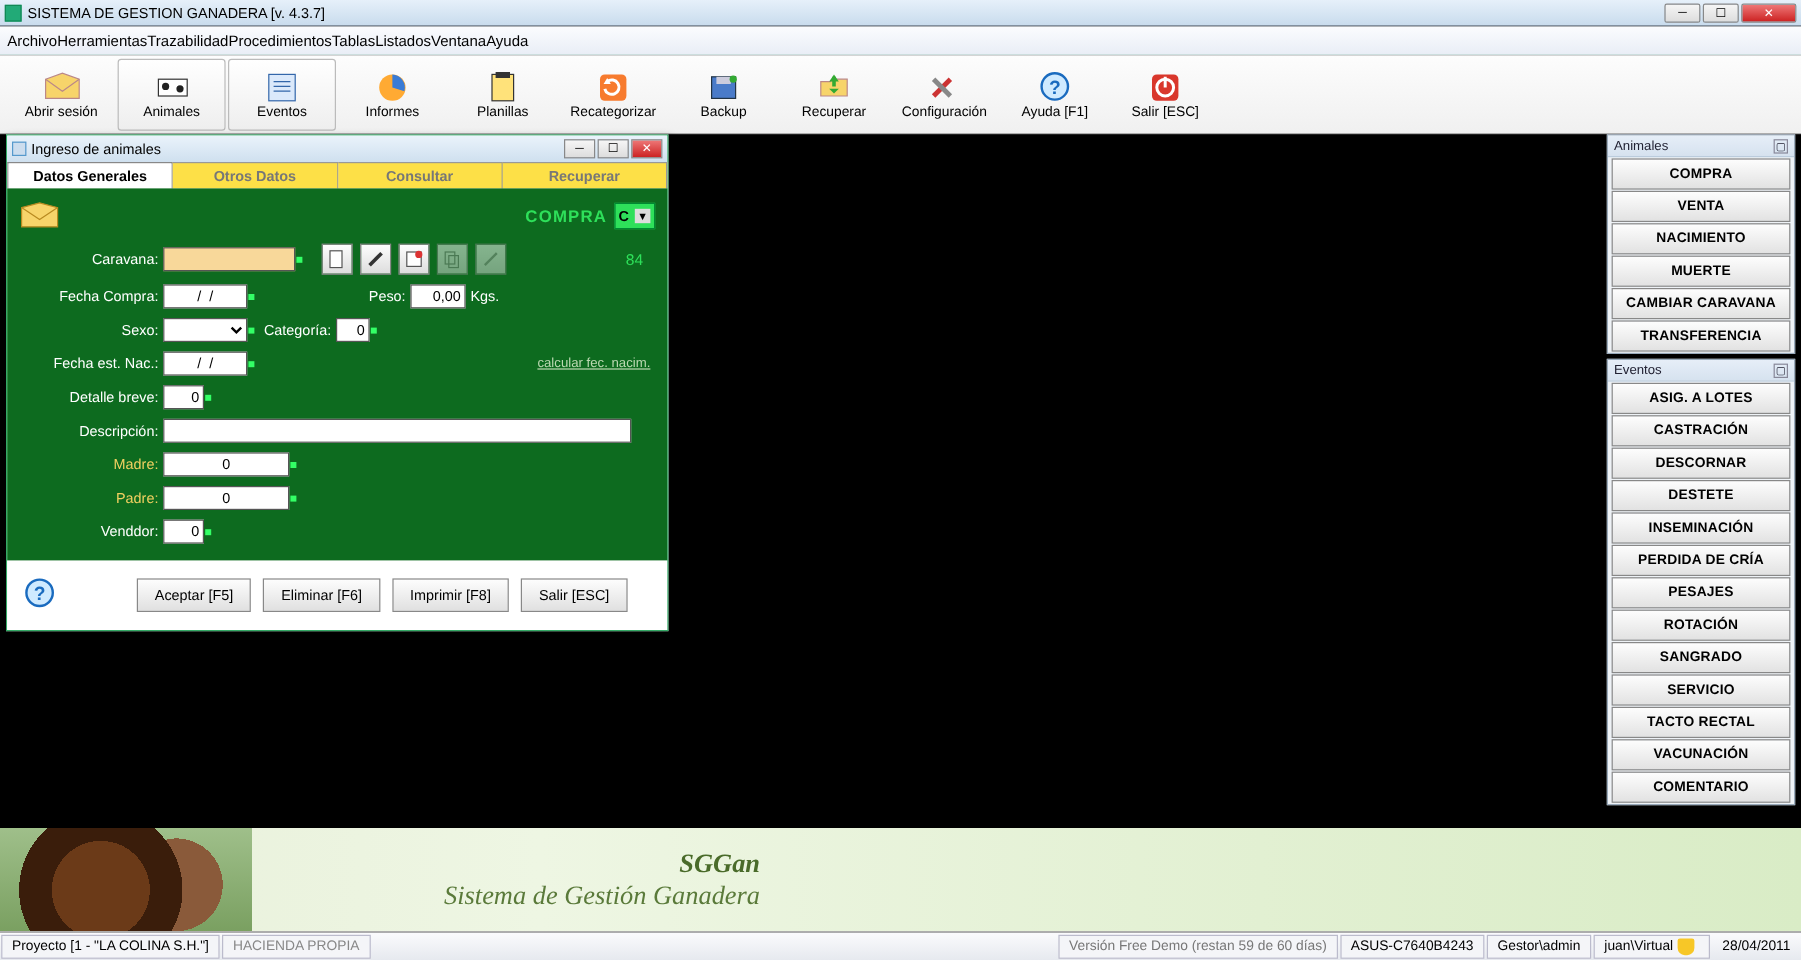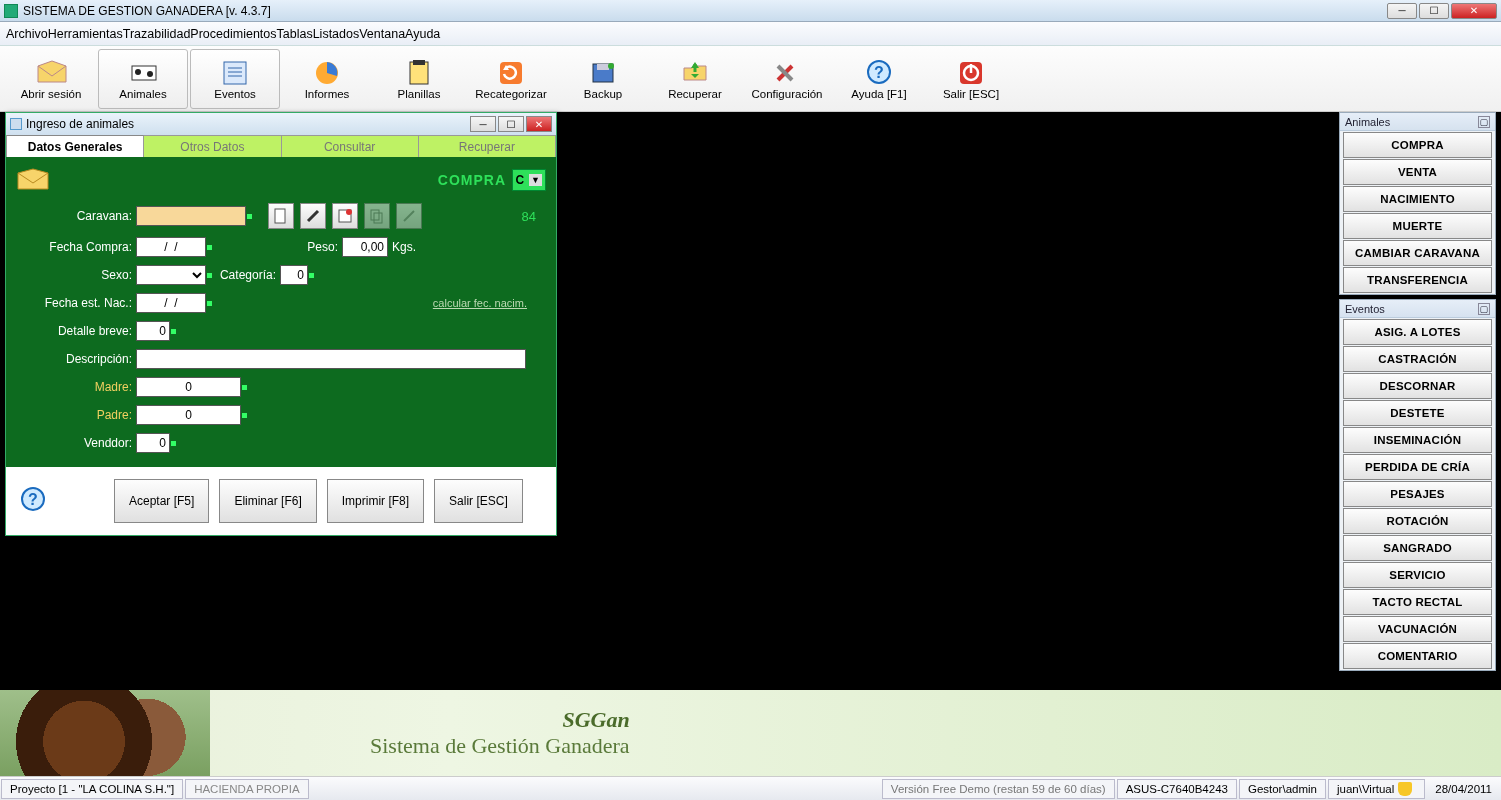--- a/index.html
+++ b/index.html
@@ -28,61 +28,61 @@
 
 
 .childwin { position:absolute; left:5px; top:0; width:552px; background:#fff; border:1px solid #3a6; box-shadow: 2px 2px 6px rgba(0,0,0,.4);}
 .childwin .ctitle { height:22px; background:linear-gradient(#eaf3fb,#cfe0ef); display:flex; align-items:center; padding:0 4px; font-size:12px; }
 .childwin .ctitle .cicon { width:12px; height:12px; border:1px solid #59c; background:#cde; margin-right:4px;}
 .childwin .ctitle .spacer{flex:1;}
 .childwin .ctitle .cbtn{ width:26px; height:16px; margin-left:2px; border:1px solid #888; background:linear-gradient(#f6f6f6,#ddd); display:flex;align-items:center;justify-content:center; font-size:10px;}
 .childwin .ctitle .cbtn.close{background:linear-gradient(#e77,#c22); color:#fff;}
 
 .tabs { display:flex; height:22px; background:#f0f0f0; }
-.tab { flex:1; display:flex; align-items:center; justify-content:center; font-size:12px; border:1px solid #999; border-bottom:none; background:#bef264; color:#777; }
+.tab { flex:1; display:flex; align-items:center; justify-content:center; font-size:12px; border:1px solid #999; border-bottom:none; background:#fde047; color:#777;font-weight:bold; }
 .tab.active { background:#fff; color:#000; font-weight:bold; border-top:1px solid #888;}
 .tab + .tab { border-left:none; }
 
 .formarea { background:#0d6b1f; padding:8px 10px 14px; color:#fff; font-size:12px; position:relative; }
 .formarea .toprow { display:flex; align-items:center; height:30px; }
 .formarea .toprow .mail { width:34px; height:26px; }
 .formarea .toprow .compra { margin-left:auto; color:#2ee05a; font-weight:bold; font-size:14px; letter-spacing:1px; margin-right:6px;}
 .formarea .toprow .csel { width:34px; height:22px; background:#2ee05a; border:1px solid #083; display:flex; align-items:center; justify-content:flex-end; padding-right:3px;}
 .formarea .toprow .csel::after{content:"▼"; font-size:9px; color:#000; background:#ddd; padding:1px 2px; margin-left:3px;}
 
 .frow { display:flex; align-items:center; margin-top:8px; }
 .flabel { width:120px; text-align:right; padding-right:4px; }
 .finput { background:#fff; border:1px solid #555; height:20px; font-size:12px; padding:1px 3px; color:#000;}
 .finput.caravana { background:#f8d89a; width:110px;}
 .tick { width:5px; height:5px; background:#3f6; display:inline-block; margin-left:1px; vertical-align:bottom;}
 .smallbtn { width:26px; height:26px; background:linear-gradient(#fdfdfd,#ddd); border:1px solid #888; margin-left:6px; display:flex; align-items:center; justify-content:center;}
 .num84 { margin-left:auto; color:#2ee05a; font-size:13px; padding-right:10px;}
 .kgs { margin-left:4px;}
 .dimlabel { color:#f0d060; }
-.calclink { color:#bcd9b2; font-size:11px; text-decoration:underline; margin-left:auto; margin-right:19px;}
+.calclink { color:#bcd9b2; font-size:11px; text-decoration:underline; margin-left:auto; margin-right:4px;}
 
 .btnbar { background:#fff; padding:12px 10px; display:flex; align-items:center; gap:10px;}
 .btnbar .help { width:34px; height:34px; display:flex;align-items:center;justify-content:center;}
-.btnbar button { height:44px; padding: 0 14px; font-size:12px; background:linear-gradient(#fdfdfd,#e0e0e0); border:1px solid #888;}
+.btnbar button { height:28px; padding: 0 14px; font-size:12px; background:linear-gradient(#fdfdfd,#e0e0e0); border:1px solid #888;}
 .btnbar .spacer2 { width:44px; }
 
 
 .rpanel { position:absolute; right:5px; width:157px; background:#eef2f6; border:1px solid #9ab; }
 .rpanel.animales { top:112px; }
 .rpanel.eventos { top:299px; }
 .rpanel .rtitle { height:18px; background:linear-gradient(#e6eef8,#d6e2ef); font-size:11px; padding:2px 5px; display:flex; align-items:center; color:#223; border-bottom:1px solid #bcd;}
 .rpanel .rtitle .rclose { margin-left:auto; width:12px; height:12px; border:1px solid #889; font-size:9px; display:flex;align-items:center;justify-content:center;}
 .rpanel .rbtn { height:26px; margin:1px 3px; background:linear-gradient(#fdfdfd,#e2e2e2); border:1px solid #888; display:flex; align-items:center; justify-content:center; font-size:11.5px; font-weight:bold; letter-spacing:0.2px;}
 
 
 .banner { position:absolute; left:0; right:0; bottom:24px; height:86px; background:linear-gradient(90deg,#e8f0da 0%, #eef6e3 30%, #e2f0d2 70%, #d9ecc6 100%); display:flex; align-items:center; overflow:hidden;}
 .banner .cows { width:210px; height:86px; background:radial-gradient(circle at 40% 60%, #6b3a18 0 30%, #3a1d0b 30% 50%, transparent 50%), radial-gradient(circle at 70% 55%, #8a5a3a 0 25%, transparent 25%), linear-gradient(#9fbf8a,#7aa061); }
 .banner .btext { margin-left:120px; }
 .banner .btext .l1 { font-size:22px; font-weight:bold; color:#4a6b2a; font-style:italic; font-family:Georgia,serif;text-align:right;}
-.banner .btext .l2 { font-size:22px; color:#5a7a3a; font-family:Georgia,serif; padding-left:40px;}
+.banner .btext .l2 { font-size:22px; color:#5a7a3a; font-style:italic; font-family:Georgia,serif; padding-left:40px;}
 
 
 .statusbar { position:absolute; left:0; right:0; bottom:0; height:24px; background:linear-gradient(#fbfbfd,#e6e9ef); display:flex; align-items:center; font-size:11.5px; border-top:1px solid #ccc; }
 .statusbar .cell { padding:0 8px; height:20px; display:flex; align-items:center; border:1px solid #bbc; margin:0 1px; background:#f4f5f8;}
 .statusbar .spacer3 { flex:1; }
 .shield { width:14px; height:14px; background:#f7c727; border-radius:2px 2px 6px 6px; display:inline-block; margin:0 4px;}
 </style>
 </head>
 <body>
 

